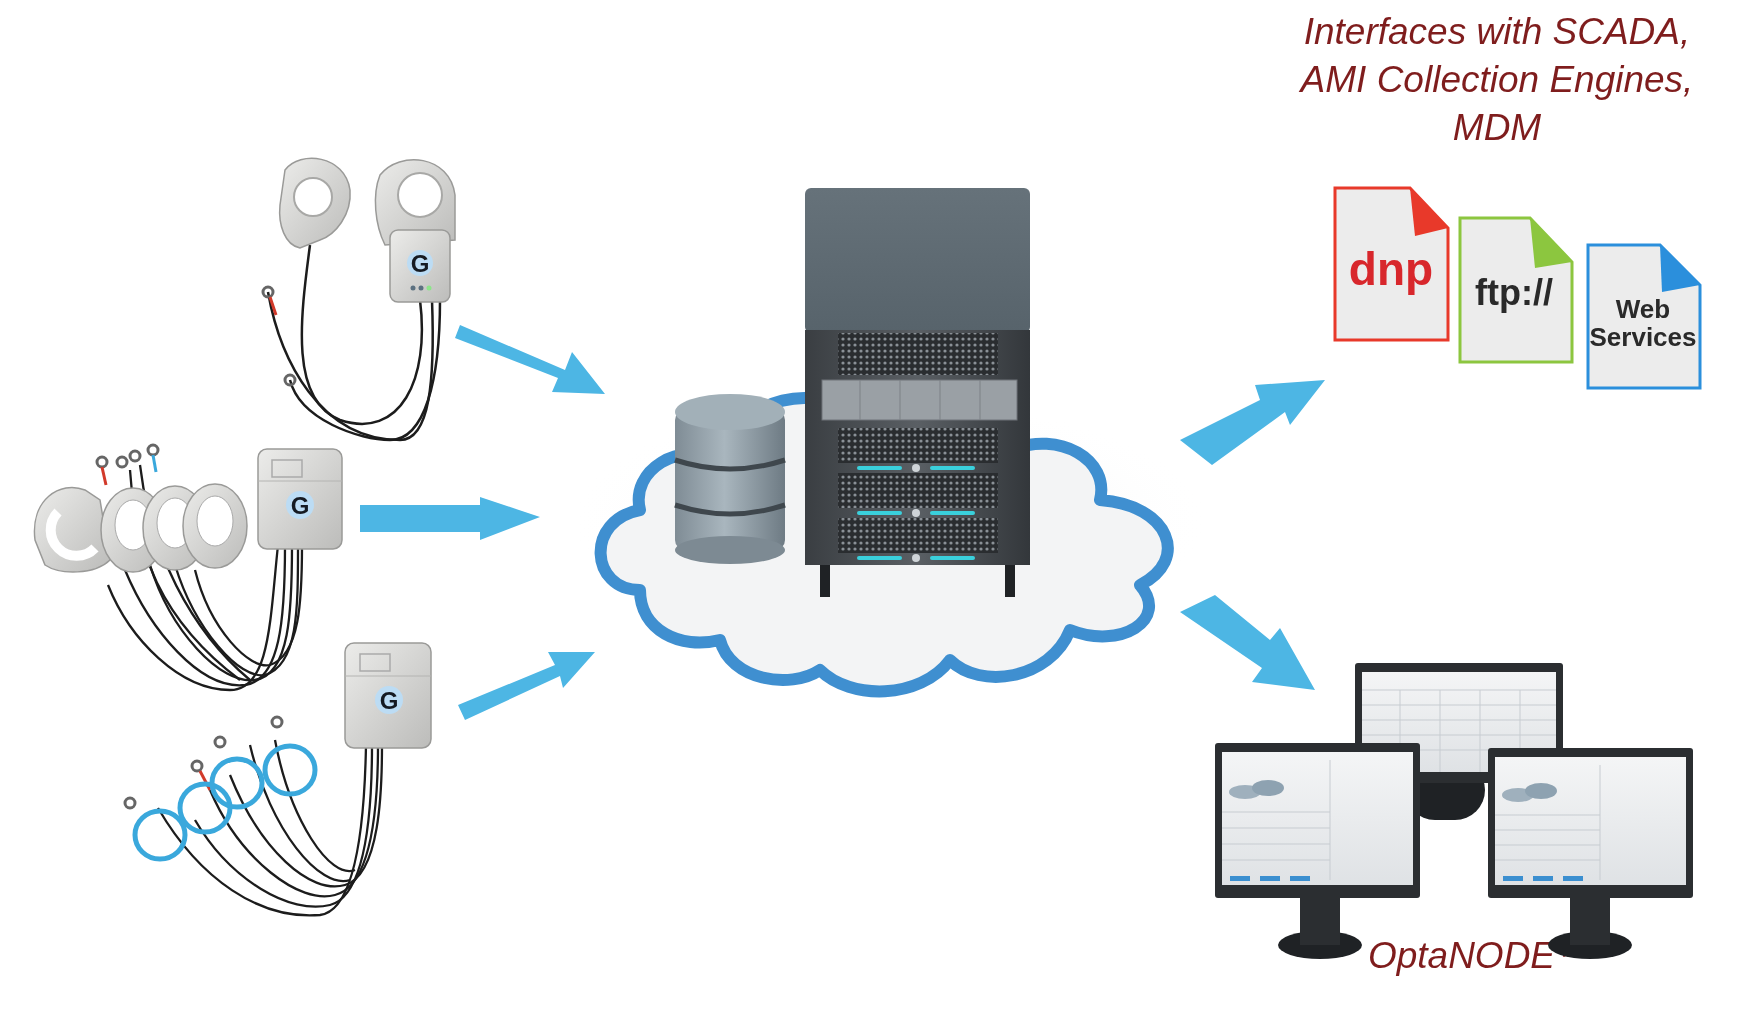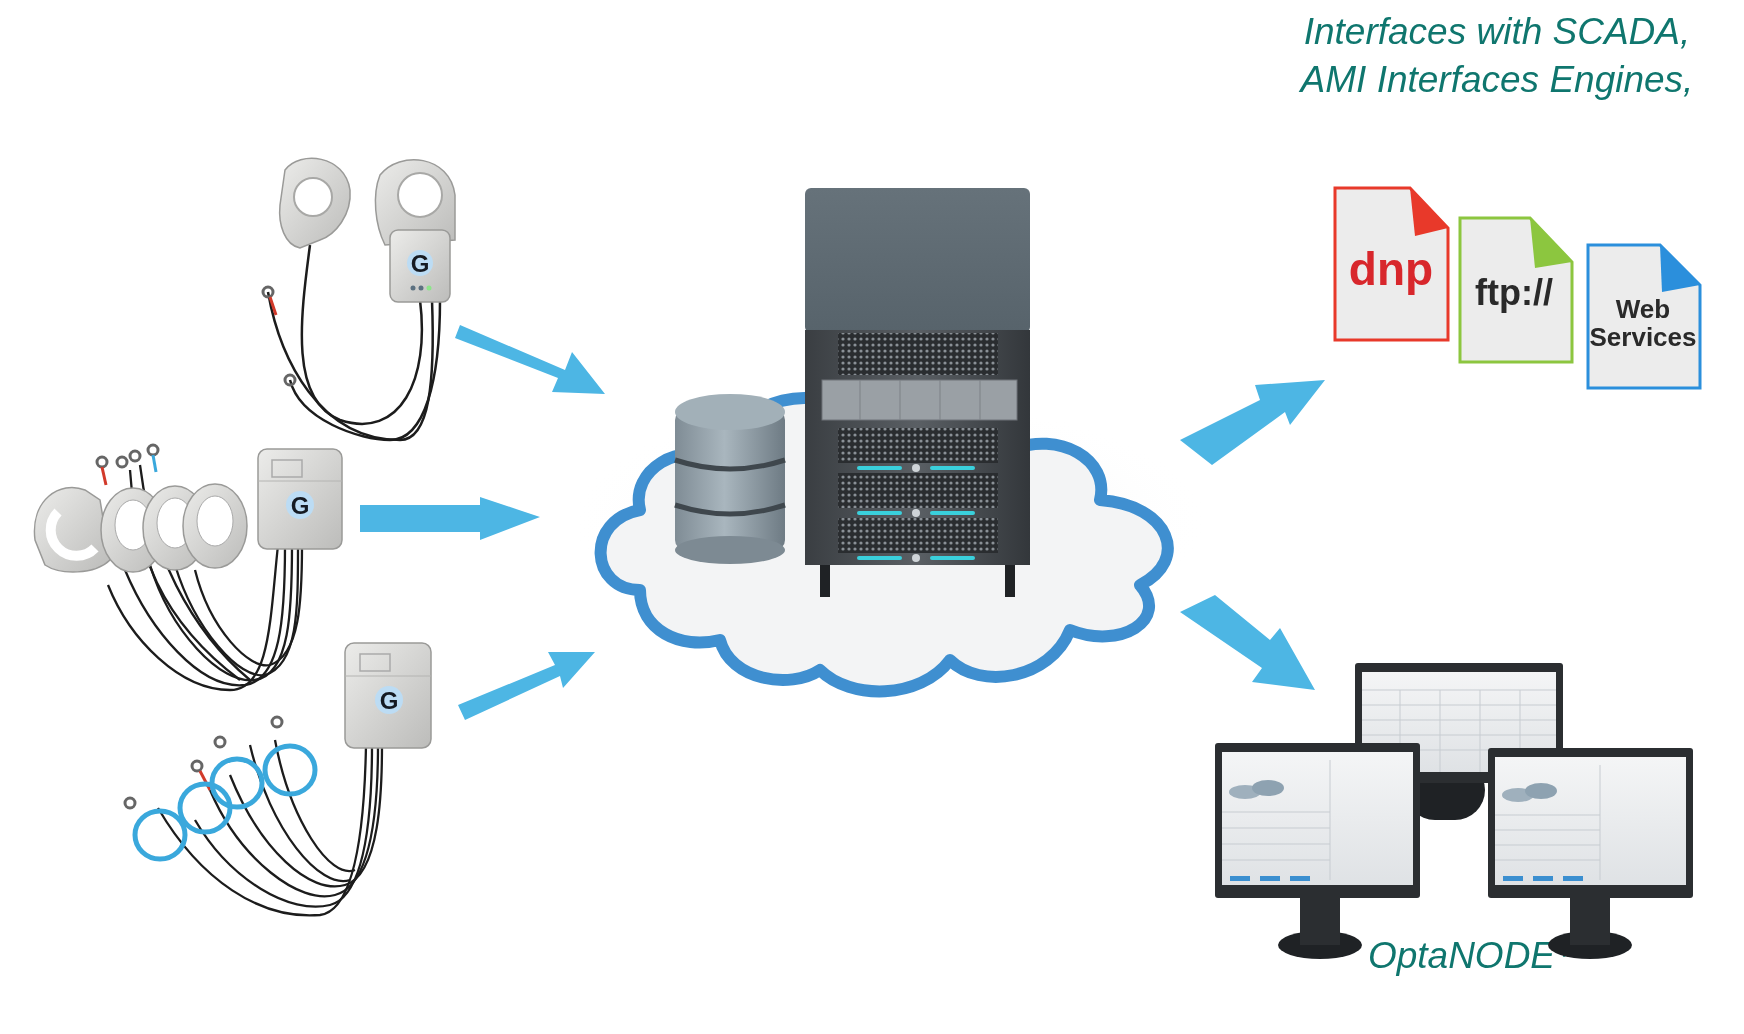--- a/index.html
+++ b/index.html
@@ -1,30 +1,31 @@
 <!DOCTYPE html>
 <html><head>
 <meta charset="utf-8">
 <style>
   html, body { margin:0; padding:0; background:#ffffff; }
   body { width:1744px; height:1034px; position:relative; overflow:hidden;
          font-family:"Liberation Sans", sans-serif; }
   .abs { position:absolute; }
-  .caption { position:absolute; text-align:center; font-style:italic; color:#0f766e;
+  .caption { position:absolute; text-align:center; font-style:italic; color:#7f1d1d;
              font-family:"Liberation Sans", sans-serif; }
   .caption-top { left:1250px; top:8px; width:494px; font-size:37px; line-height:48px; }
   .caption-bottom { left:1290px; top:932px; width:380px; font-size:37px; line-height:48px; }
   svg text { font-family:"Liberation Sans", sans-serif; }
 </style>
 </head>
 <body>
 
 <div class="caption caption-top">
   <div>Interfaces with SCADA,</div>
-  <div>AMI Interfaces Engines,</div>
+  <div>AMI Collection Engines,</div>
+  <div>MDM</div>
 </div>
 <div class="caption caption-bottom">
   <div>OptaNODE™</div>
 </div>
 
 <svg class="abs" style="left:0;top:0" width="1744" height="1034" viewBox="0 0 1744 1034">
   <defs>
     <linearGradient id="gBody" x1="0" y1="0" x2="1" y2="1">
       <stop offset="0" stop-color="#ececea"></stop>
         <stop offset="1" stop-color="#bcbcba"></stop>

